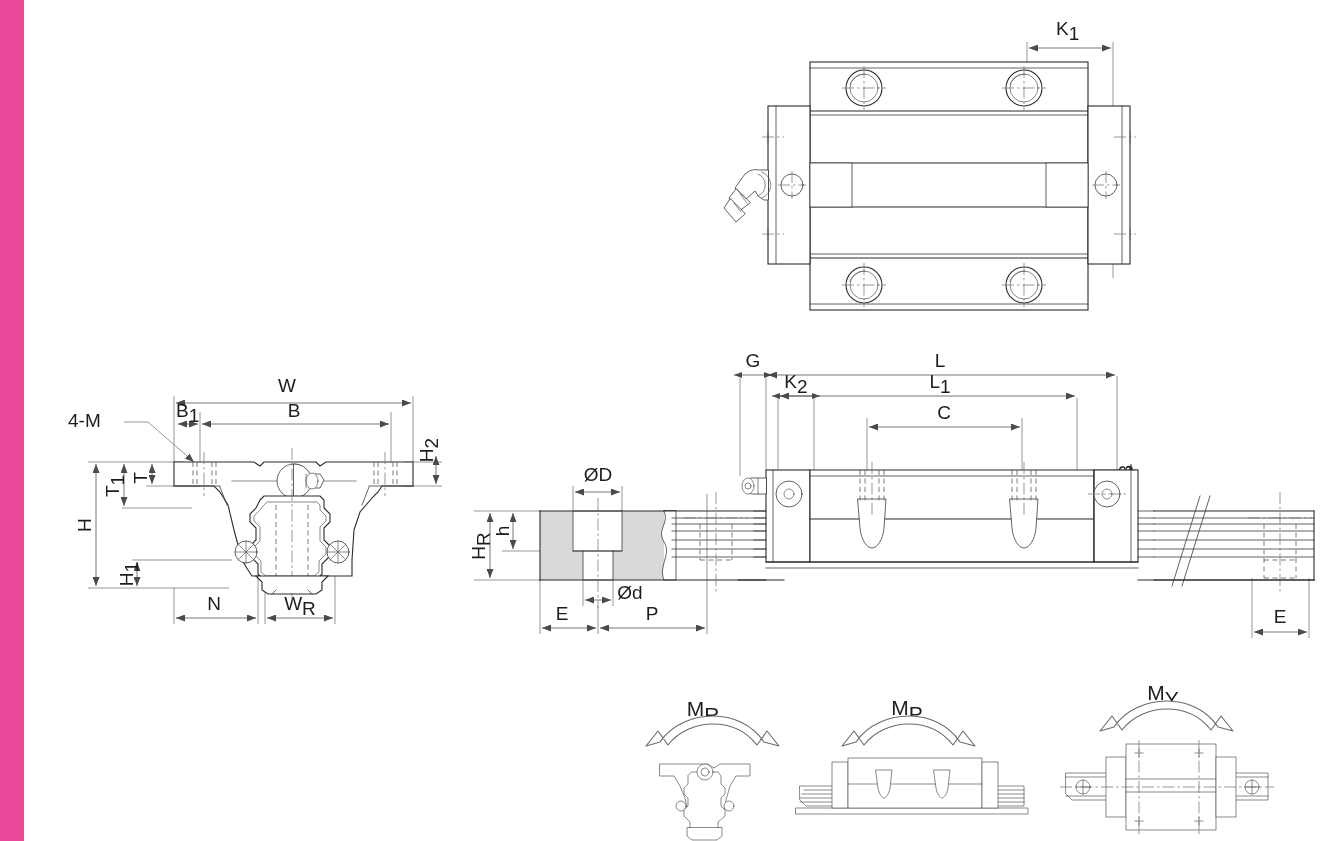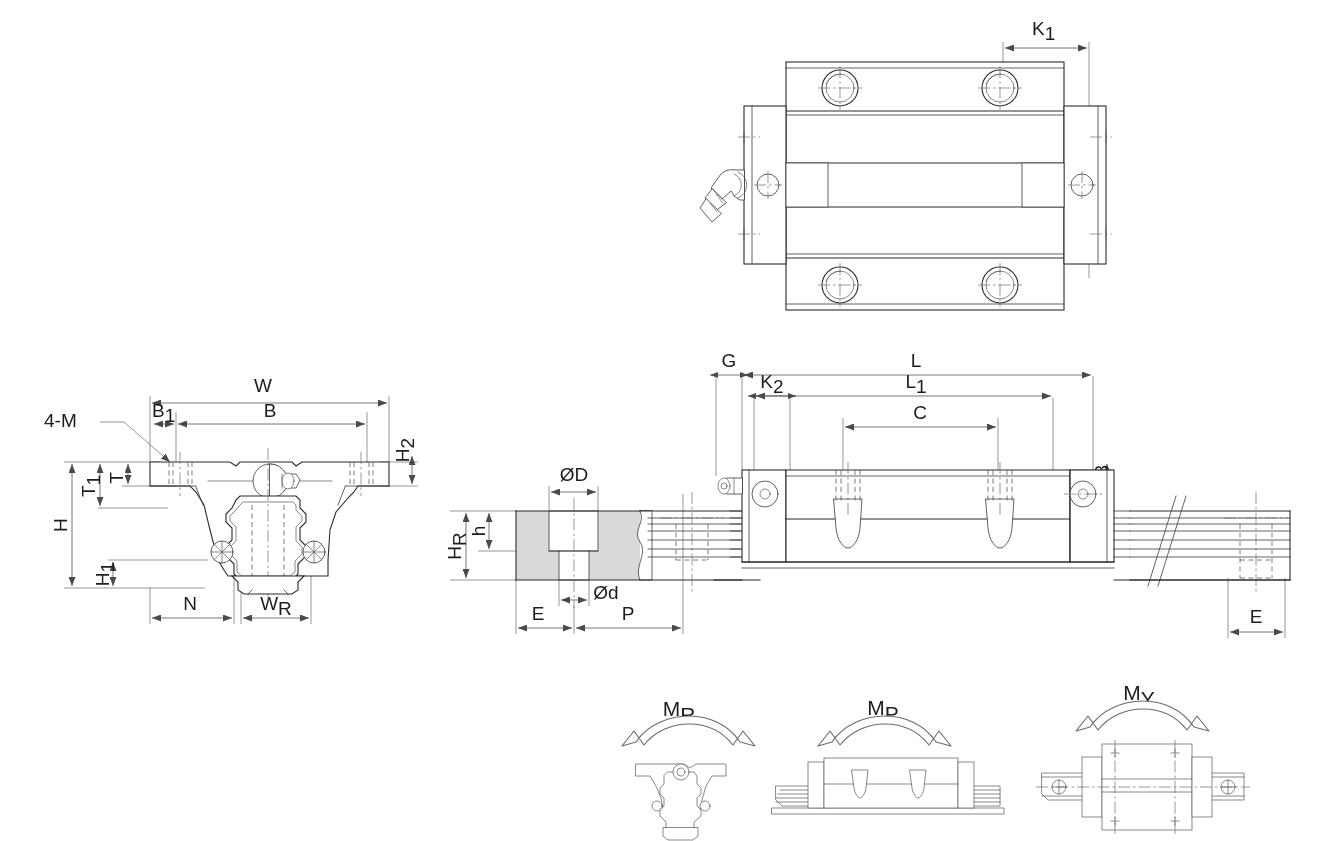--- a/index.html
+++ b/index.html
@@ -14,20 +14,21 @@
     height: 841px;
     overflow: hidden;
     position: relative;
   }
   #drawing-root {
     position: absolute;
     left: 0; top: 0;
     width: 1109px;
     height: 841px;
     background: #ec4899;
+    padding-left: 24px;
   }
   svg.sheet {
     display: block;
     width: 1336px;
     height: 841px;
     background: #ffffff;
   }
   
   .ln      { stroke: #2b2b2b; stroke-width: 1.1; fill: none; stroke-linecap: square; }
   .ln-thin { stroke: #3a3a3a; stroke-width: 0.8; fill: none; stroke-linecap: square; }

